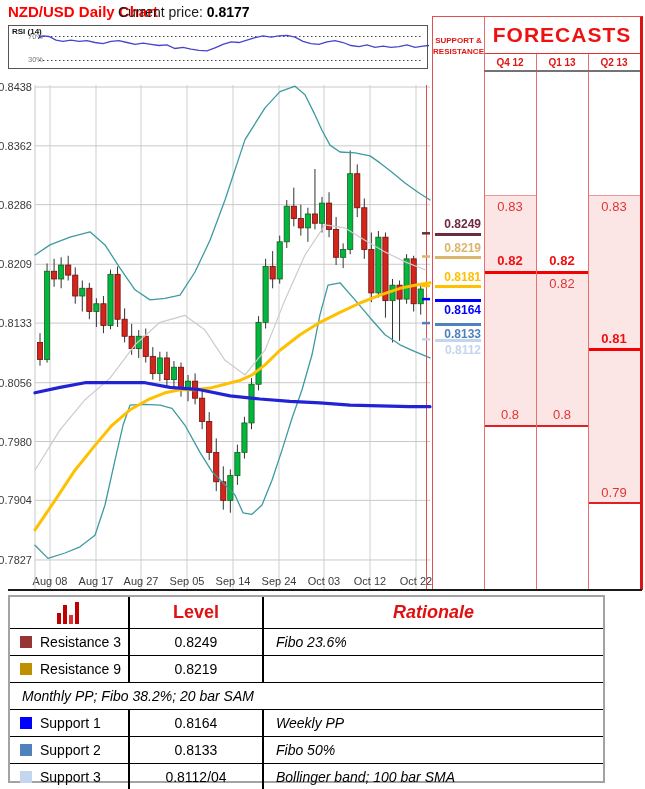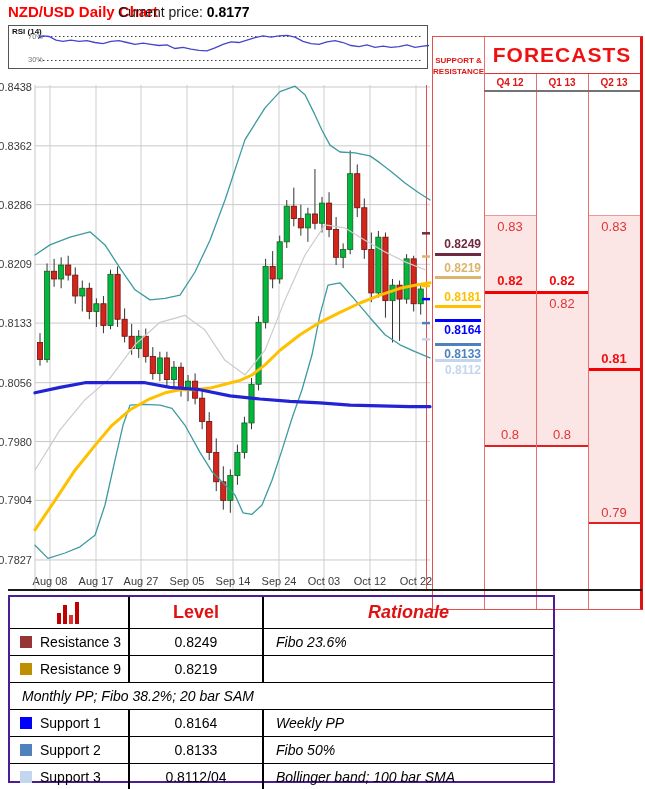--- a/index.html
+++ b/index.html
@@ -9,35 +9,35 @@
   #cur{position:absolute;left:118px;top:4px;font-size:14px;color:#1a1a1a;}
   #cur b{color:#000;}
   
   #rsi{position:absolute;left:8px;top:25px;width:420px;height:44px;border:1px solid #555;box-sizing:border-box;}
   #rsi .rlab{position:absolute;left:3px;top:1px;font-size:8px;font-weight:bold;color:#111;}
   #rsi .pct{position:absolute;width:24px;text-align:right;font-size:7.5px;color:#777;}
   #rsi svg{position:absolute;left:0;top:0;}
   
   #chart{position:absolute;left:0;top:75px;}
   
-  #panel{position:absolute;left:432px;top:16px;width:211px;height:574px;border:1px solid #e05050;border-right:3px solid #e01111;box-sizing:border-box;background:#fff;margin-top:20px;}
+  #panel{position:absolute;left:432px;top:16px;width:211px;height:574px;border:1px solid #e05050;border-right:3px solid #e01111;box-sizing:border-box;background:#fff;}
   #srhead{position:absolute;left:0;top:0;width:51px;height:55px;text-align:center;color:#e01515;font-weight:bold;font-size:8px;line-height:1.4;padding-top:18px;box-sizing:border-box;}
   #fchead{position:absolute;left:51px;top:0;width:156px;height:37px;border-bottom:1px solid #e03030;box-sizing:border-box;text-align:center;color:#ee1111;font-weight:bold;font-size:21px;letter-spacing:1px;padding-top:6px;}
   .qcell{position:absolute;top:37px;height:18px;width:52px;border-bottom:2px solid #737373;box-sizing:border-box;text-align:center;font-size:10px;font-weight:bold;color:#e01515;padding-top:3px;}
   .sepv{position:absolute;width:1px;background:#e87070;}
   .lvl-line{position:absolute;left:2px;width:46px;height:3px;}
   .lvl-label{position:absolute;left:0;width:48px;text-align:right;font-size:12px;font-weight:bold;}
   .fc-box{position:absolute;background:#fce5e5;border-top:1px solid #f09999;border-bottom:2px solid #e02020;box-sizing:border-box;}
   .fc-line{position:absolute;height:3px;background:#f50000;}
   .fc-t{position:absolute;width:52px;text-align:center;font-size:13px;color:#e03535;}
   .fc-t.b{font-weight:bold;color:#ee0f0f;}
   
   #blackline{position:absolute;left:8px;top:589px;width:634px;height:2px;background:#1a1a1a;}
   
-  #tbl{position:absolute;left:8px;top:595px;width:547px;height:188px;border:2px solid #4c1d95;box-sizing:border-box;font-size:14px;color:#000;}
+  #tbl{position:absolute;left:8px;top:595px;width:597px;height:188px;border:2px solid #a3a3a3;box-sizing:border-box;font-size:14px;color:#000;}
   .trow{display:flex;border-top:1px solid #000;height:26px;align-items:center;}
   .trow.head{border-top:none;height:31px;}
   .c1{width:120px;border-right:2px solid #000;align-self:stretch;display:flex;align-items:center;padding-left:10px;box-sizing:border-box;}
   .c2{width:134px;border-right:2px solid #000;align-self:stretch;display:flex;align-items:center;justify-content:center;box-sizing:border-box;}
   .c3{flex:1;align-self:stretch;display:flex;align-items:center;padding-left:12px;box-sizing:border-box;font-style:italic;}
   .hdr{font-size:18px;font-weight:bold;color:#e01111;justify-content:center;padding-left:0;}
   .sq{width:12px;height:12px;display:inline-block;margin-right:8px;flex:none;}
   .c1.ic{justify-content:center;padding-left:0;}
 </style>
 </head>

